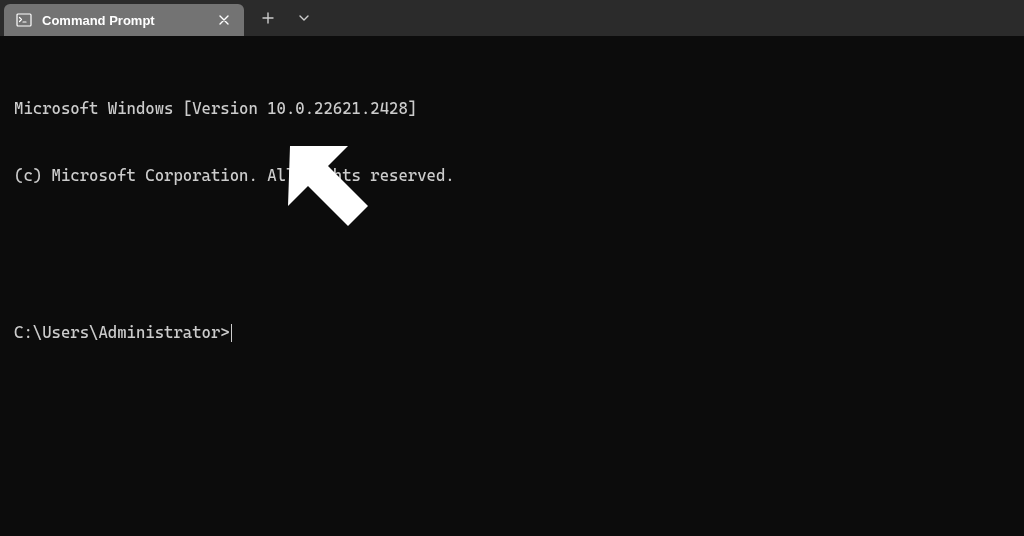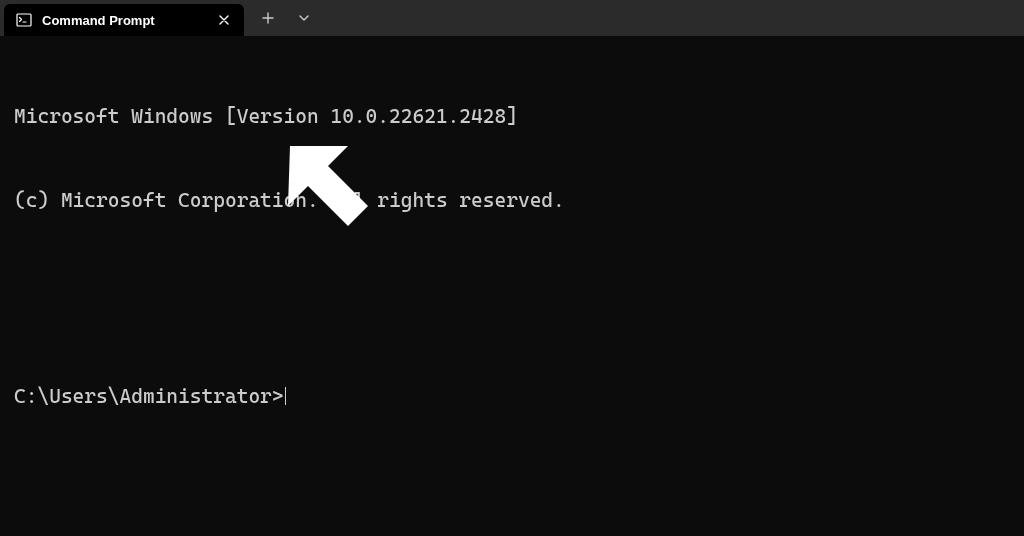--- a/index.html
+++ b/index.html
@@ -15,21 +15,21 @@
       overflow: hidden;
       position: relative;
     }
     .titlebar {
       height: 36px;
       background: #2b2b2b;
       display: flex;
       align-items: stretch;
     }
     .tab {
-      background: #000000;
+      background: #737373;
       display: flex;
       align-items: center;
       padding: 0 10px 0 12px;
       min-width: 240px;
       gap: 10px;
       border-top-left-radius: 6px;
       border-top-right-radius: 6px;
       margin-top: 4px;
       margin-left: 4px;
     }
@@ -70,24 +70,25 @@
       display: flex;
       align-items: center;
       justify-content: center;
       color: #cccccc;
       cursor: pointer;
       border-radius: 4px;
     }
     .terminal {
       padding: 10px 14px;
       color: #cccccc;
-      font-size: 20px;
+      font-size: 16px;
       line-height: 1.4;
       white-space: pre;
       font-family: Consolas, 'Cascadia Mono', monospace;
+      margin-top: 7px;
     }
     .line {
       display: block;
     }
     .prompt-line {
       display: flex;
       align-items: center;
     }
     .cursor {
       display: inline-block;

